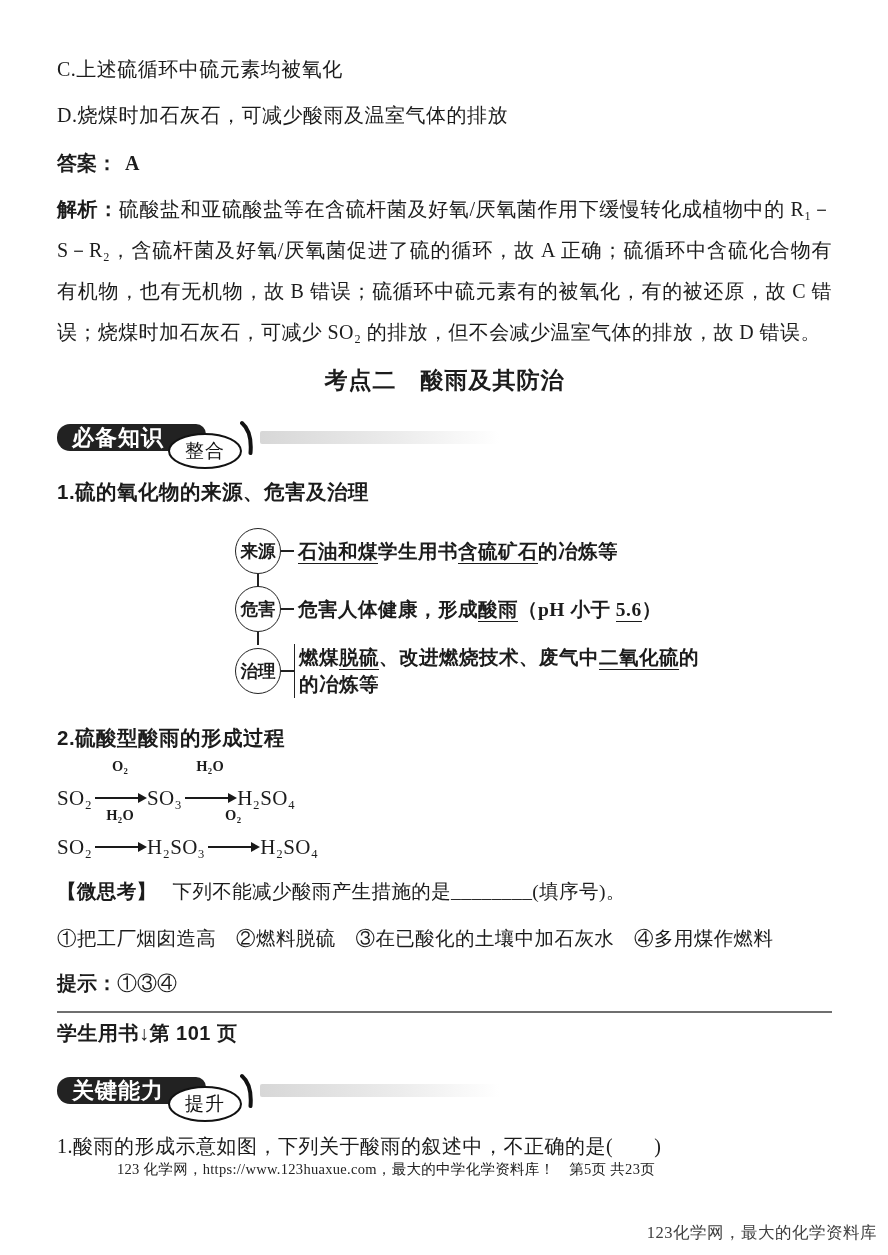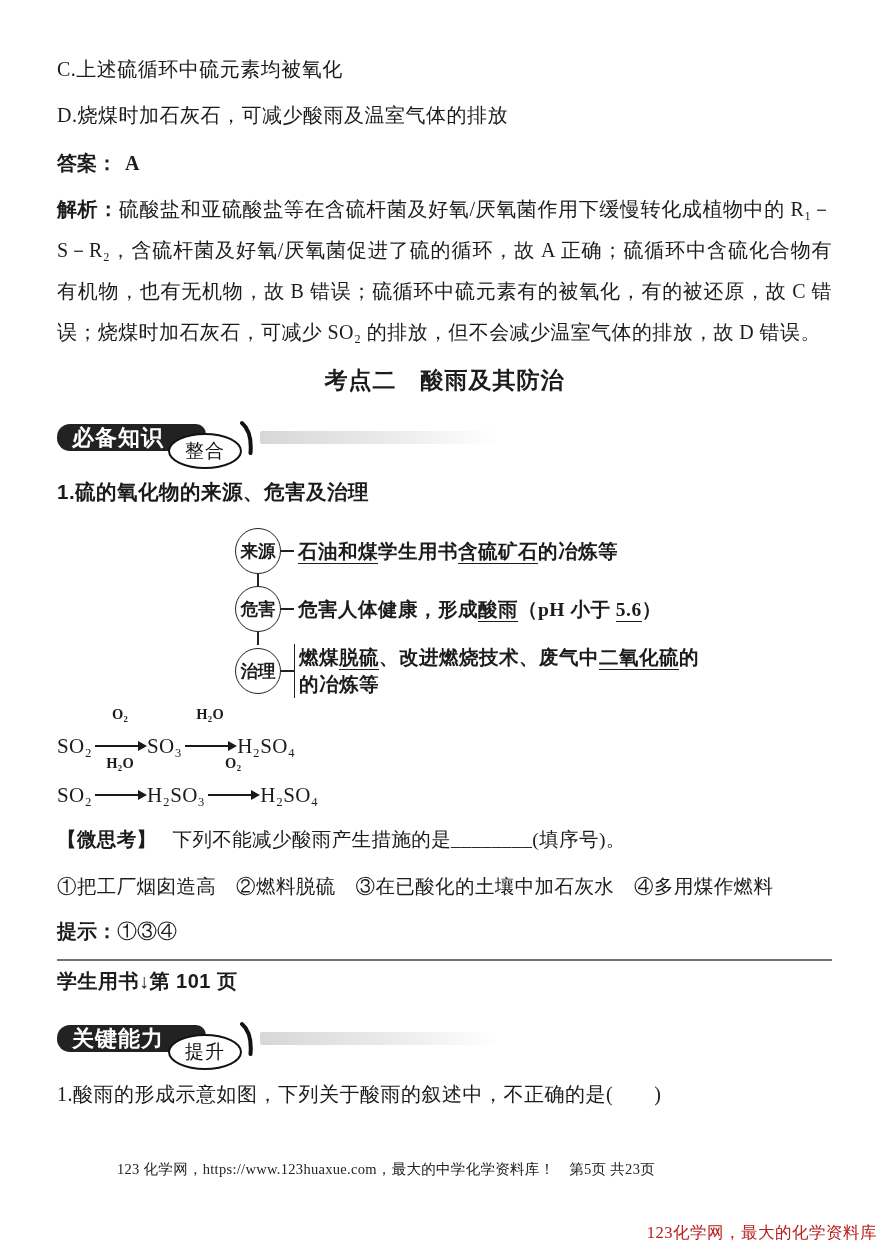--- a/index.html
+++ b/index.html
@@ -101,21 +101,21 @@
   .student-book { margin-top:7px; font-weight:bold; font-size:20px; letter-spacing:0.5px; }
 
   .question-line { margin-top:24px; font-size:20px; letter-spacing:0.5px; }
 
   .footer {
     position:absolute; left:0; top:1160px; width:772px;
     text-align:center; font-size:14.5px; color:#222; letter-spacing:0.3px;
   }
   .watermark {
     position:absolute; right:11px; top:1222px;
-    font-size:16.5px; color:#b91c1c; letter-spacing:0.5px;
+    font-size:16.5px; color:#404040; letter-spacing:0.5px;
   }
 </style>
 </head>
 <body>
 
 <div class="page">
 
   <div class="opt-line">C.上述硫循环中硫元素均被氧化</div>
   <div class="opt-line opt-d">D.烧煤时加石灰石，可减少酸雨及温室气体的排放</div>
 
@@ -159,20 +159,21 @@
     <div class="diag-row">
       <div class="diag-circle">治理</div>
       <div class="diag-dash"></div>
       <div class="diag-text barred">
         <div><span>燃煤</span><span class="u">脱硫</span><span>、改进燃烧技术、废气中</span><span class="u">二氧化硫</span><span>的</span></div>
         <div><span>的冶炼等</span></div>
       </div>
     </div>
   </div>
 
+  <div class="item-title sans" style="margin-top:26px;">2.硫酸型酸雨的形成过程</div>
 
   <div class="equation">
     <span>SO₂</span><span class="rxn-arrow"><span class="rxn-label">O₂</span></span><span>SO₃</span><span class="rxn-arrow"><span class="rxn-label">H₂O</span></span><span>H₂SO₄</span>
   </div>
 
   <div class="equation second">
     <span>SO₂</span><span class="rxn-arrow"><span class="rxn-label">H₂O</span></span><span>H₂SO₃</span><span class="rxn-arrow"><span class="rxn-label">O₂</span></span><span>H₂SO₄</span>
   </div>
 
   <div class="micro-line">

